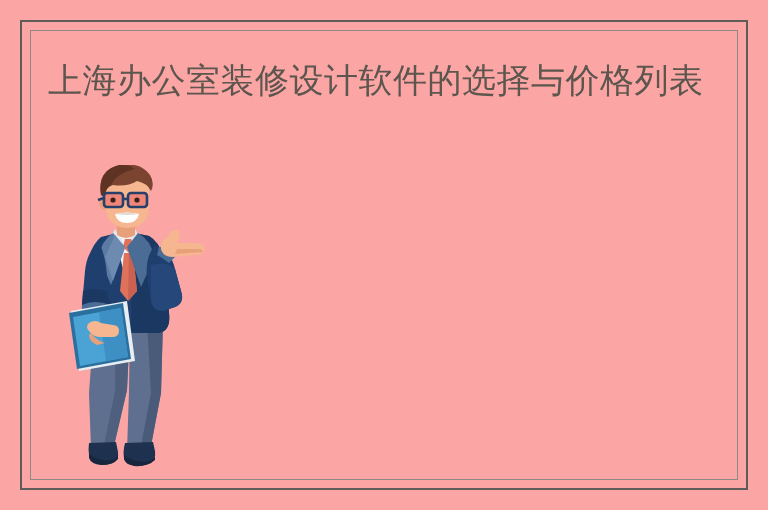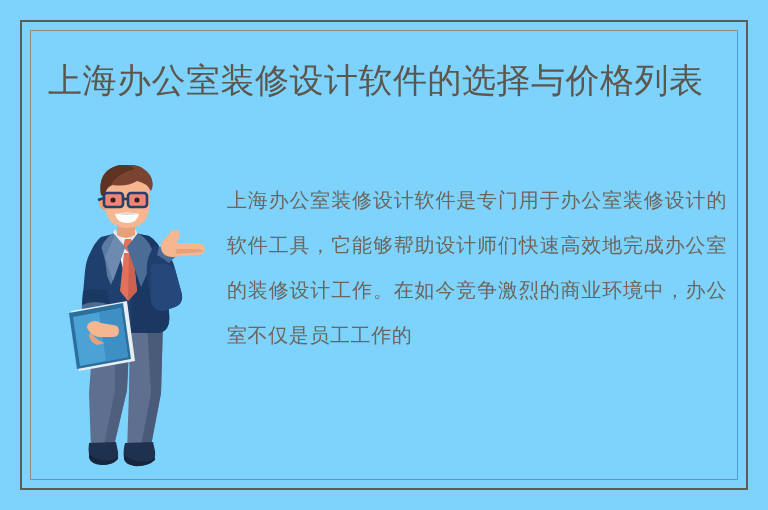--- a/index.html
+++ b/index.html
@@ -12,21 +12,21 @@
     height: 510px;
     background: #f5f5f3;
     font-family: "Liberation Sans", "DejaVu Sans", sans-serif;
     overflow: hidden;
   }
 
   .page {
     position: relative;
     width: 768px;
     height: 510px;
-    background: #7dd3fc;
+    background: #fca5a5;
   }
 
   
   .frame-outer {
     position: absolute;
     left: 20px;
     top: 20px;
     width: 728px;
     height: 470px;
     border: 2px solid #5e5c58;
@@ -176,16 +176,15 @@
 
         <circle cx="58" cy="35" r="2.6" fill="#3a2218"></circle>
         <circle cx="82" cy="35" r="2.6" fill="#3a2218"></circle>
 
         <path d="M60 49 Q72 46 84 49 Q82 58 72 58 Q62 58 60 49 Z" fill="#ffffff"></path>
         <path d="M60 49 Q72 47 84 49 Q72 51 60 49 Z" fill="#e0d9d4"></path>
 
       </svg>
     </div>
 
-    <div class="body-text">上海办公室装修设计软件是专门用于办公室装修设计的软件工具，它能够帮助设计师们快速高效地完成办公室的装修设计工作。在如今竞争激烈的商业环境中，办公室不仅是员工工作的</div>
 
   </div>
 </div>
 
 </body></html>

